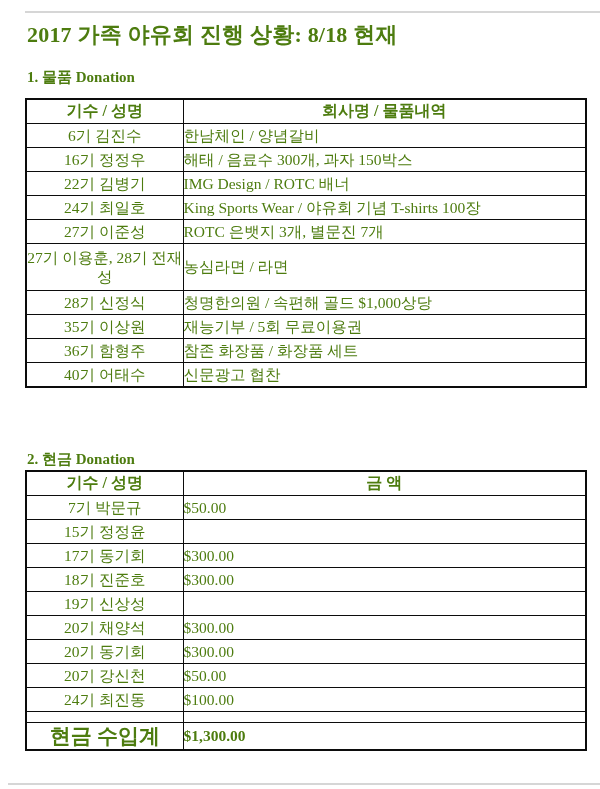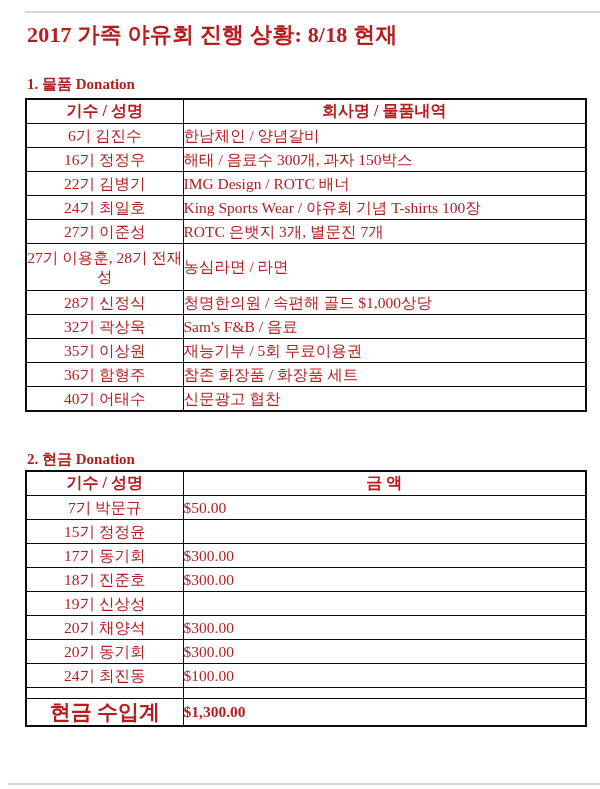--- a/index.html
+++ b/index.html
@@ -6,21 +6,21 @@
     margin: 0;
     padding: 0;
     background: #ffffff;
   }
   .page {
     position: relative;
     width: 600px;
     height: 789px;
     background: #ffffff;
     font-family: "Liberation Serif", "DejaVu Sans", serif;
-    color: #b91c1c;
+    color: #4d7c0f;
     overflow: hidden;
   }
   .hairline {
     position: absolute;
     height: 2px;
     background: #d6d6d6;
   }
   .hairline.top { left: 25px; right: 0; top: 11px; }
   .hairline.bottom { left: 8px; right: 0; top: 783px; }
 
@@ -35,21 +35,21 @@
     white-space: nowrap;
   }
   .section-heading {
     position: absolute;
     left: 27px;
     margin: 0;
     font-size: 15px;
     font-weight: bold;
     white-space: nowrap;
   }
-  .section-heading.s1 { top: 75px; }
+  .section-heading.s1 { top: 68px; }
   .section-heading.s2 { top: 450px; }
 
   table.donation {
     position: absolute;
     left: 25px;
     width: 560px;
     border-collapse: collapse;
     table-layout: fixed;
     border: 2.4px solid #0c0c0c;
   }
@@ -139,24 +139,20 @@
       </tr>
       <tr class="tall">
         <td class="cell-name">27기 이용훈, 28기 전재성</td>
         <td class="cell-item">농심라면 / 라면</td>
       </tr>
       <tr>
         <td class="cell-name">28기 신정식</td>
         <td class="cell-item">청명한의원 / 속편해 골드 $1,000상당</td>
       </tr>
       <tr>
-        <td class="cell-name">32기 곽상욱</td>
-        <td class="cell-item">Sam's F&amp;B / 음료</td>
-      </tr>
-      <tr>
         <td class="cell-name">35기 이상원</td>
         <td class="cell-item">재능기부 / 5회 무료이용권</td>
       </tr>
       <tr>
         <td class="cell-name">36기 함형주</td>
         <td class="cell-item">참존 화장품 / 화장품 세트</td>
       </tr>
       <tr>
         <td class="cell-name">40기 어태수</td>
         <td class="cell-item">신문광고 협찬</td>
@@ -200,20 +196,24 @@
       </tr>
       <tr>
         <td class="cell-name">20기 채양석</td>
         <td class="cell-amount">$300.00</td>
       </tr>
       <tr>
         <td class="cell-name">20기 동기회</td>
         <td class="cell-amount">$300.00</td>
       </tr>
       <tr>
+        <td class="cell-name">20기 강신천</td>
+        <td class="cell-amount">$50.00</td>
+      </tr>
+      <tr>
         <td class="cell-name">24기 최진동</td>
         <td class="cell-amount">$100.00</td>
       </tr>
       <tr class="spacer">
         <td class="cell-name"></td>
         <td class="cell-amount"></td>
       </tr>
       <tr class="total-row">
         <td class="cell-name">현금 수입계</td>
         <td class="cell-amount">$1,300.00</td>

